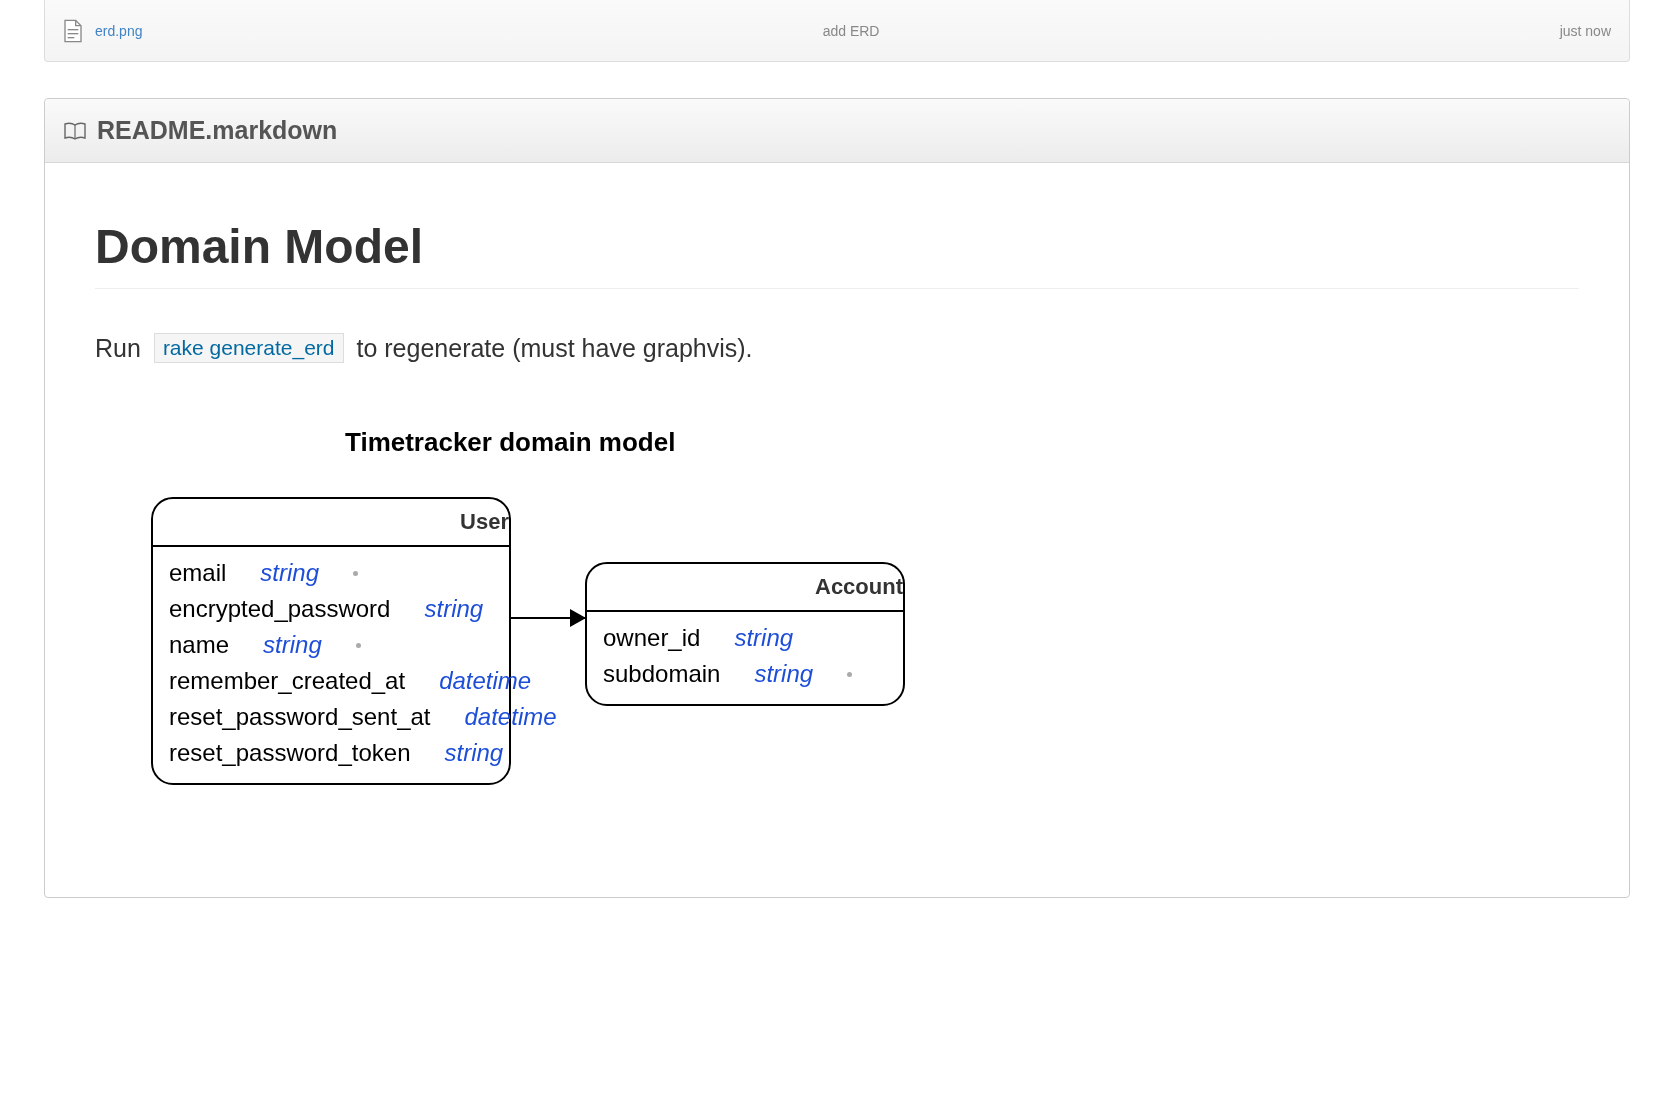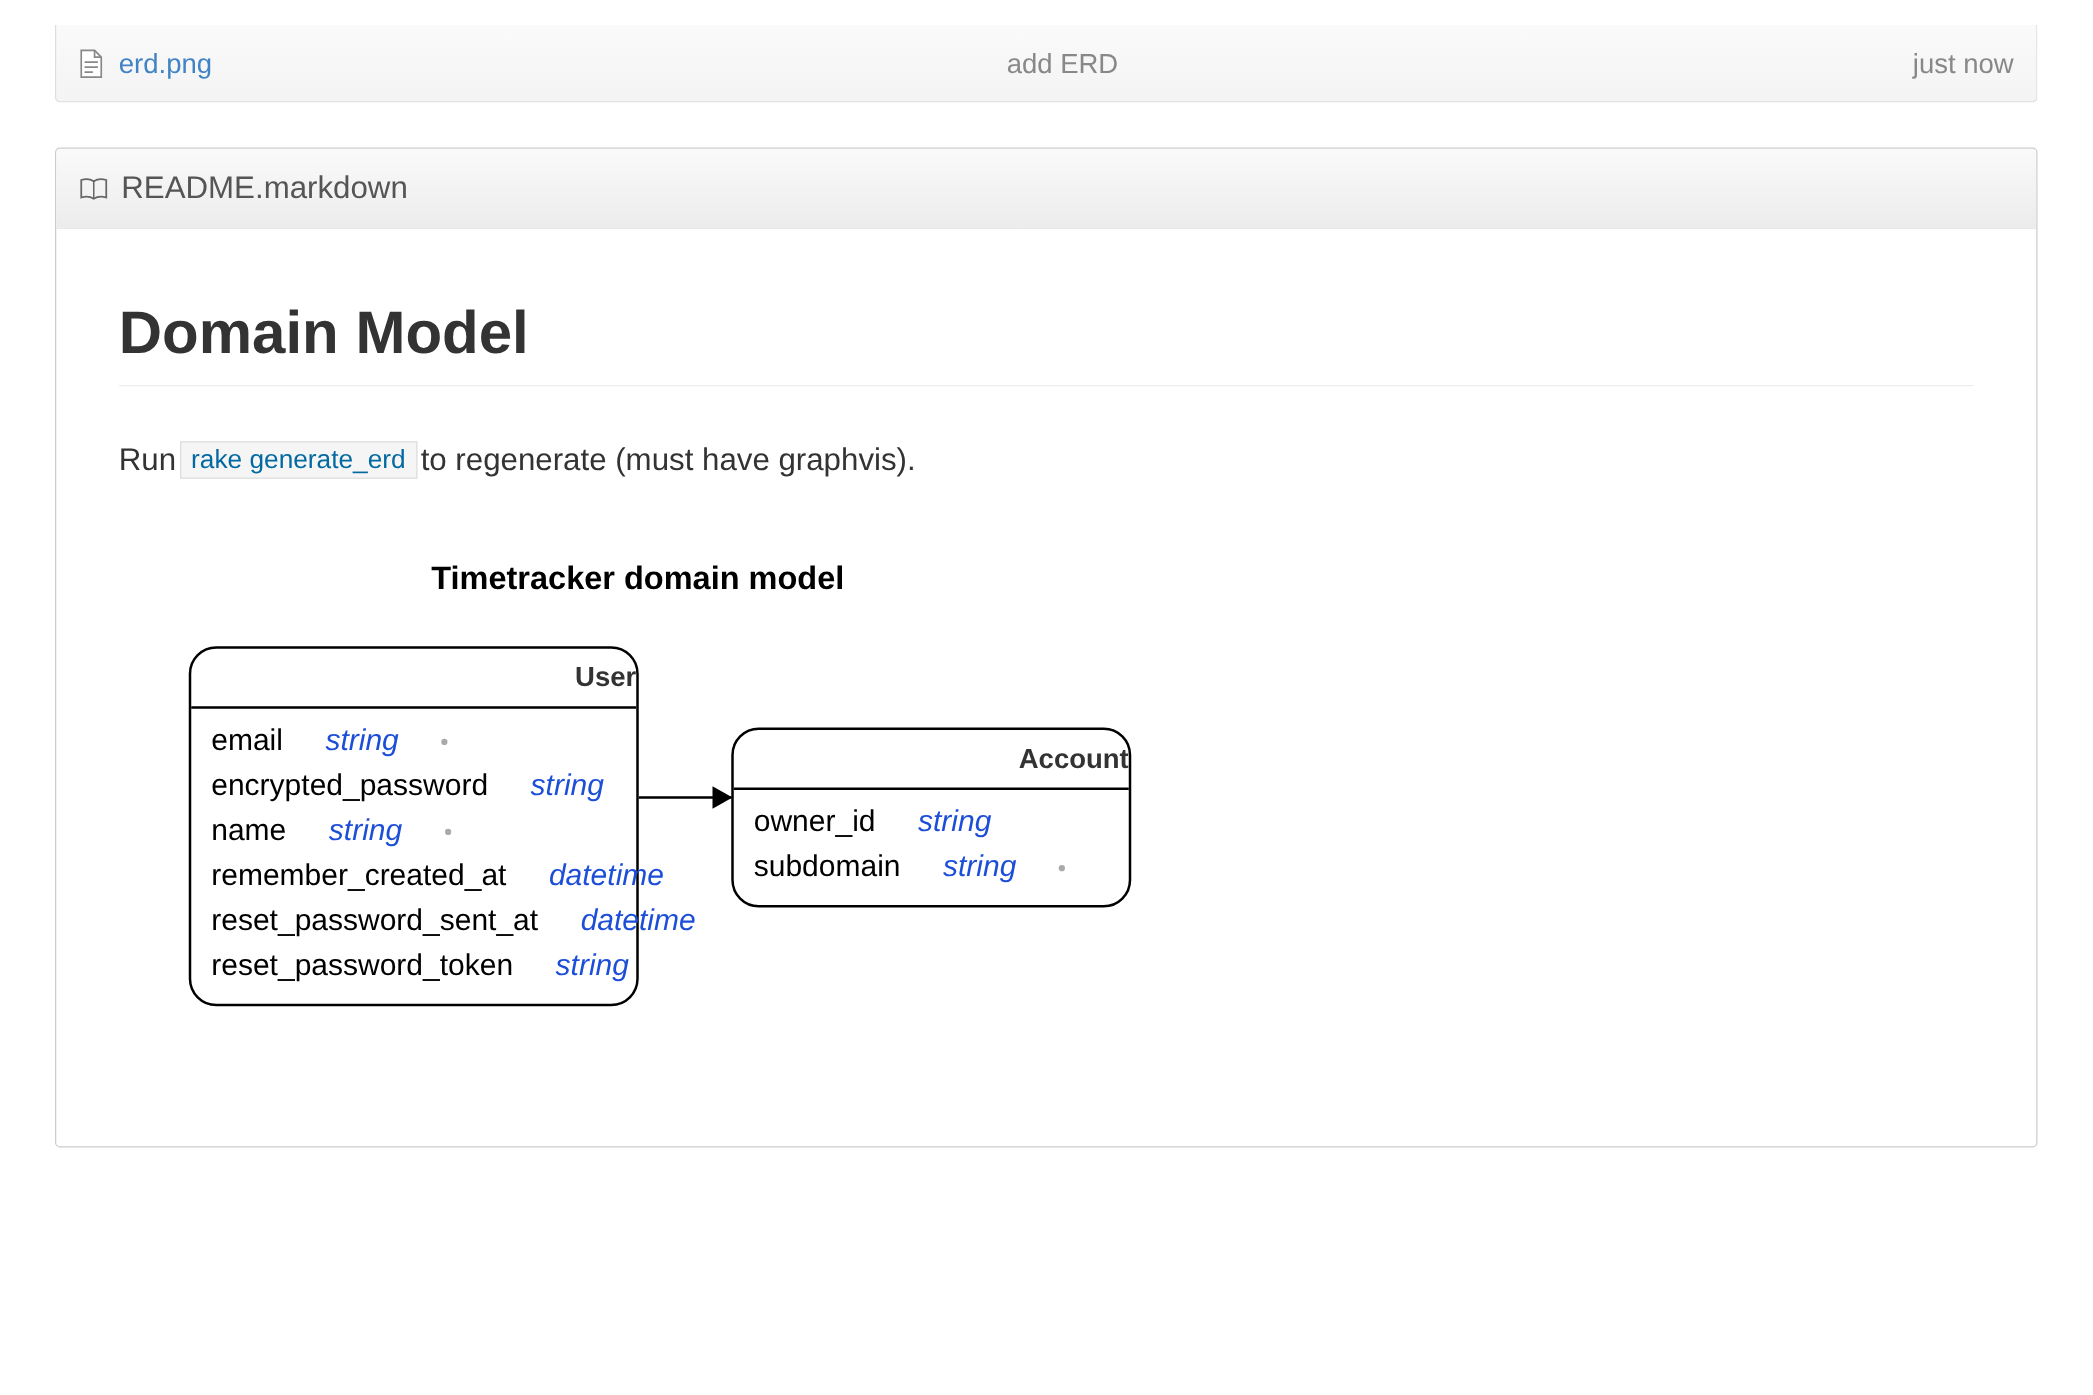--- a/index.html
+++ b/index.html
@@ -13,22 +13,21 @@
     }
     .file-row {
       display: flex;
       align-items: center;
       height: 62px;
       border: 1px solid #ddd;
       border-top: none;
       border-radius: 0 0 4px 4px;
       background: linear-gradient(#fafafa, #f4f4f4);
       padding: 0 18px;
-      font-size: 22px;
-      margin-top: 20px;
+      font-size: 14px;
     }
     .file-row .icon {
       width: 20px;
       height: 24px;
       margin-right: 12px;
       position: relative;
     }
     .file-row .icon svg { width: 20px; height: 24px; }
     .file-link { color: #4183c4; text-decoration: none; }
     .file-row .middle { flex: 1; text-align: center; color: #888; }
@@ -44,41 +43,41 @@
       background: linear-gradient(#fafafa, #ececec);
       border-bottom: 1px solid #d8d8d8;
       display: flex;
       align-items: center;
       padding: 0 18px;
       border-radius: 4px 4px 0 0;
     }
     .book-icon { width: 24px; height: 20px; margin-right: 10px; }
     .readme-title {
       font-size: 25px;
-      font-weight: normal;
+      font-weight: bold;
       color: #555;
     }
     .readme-body {
       padding: 56px 50px 90px 50px;
     }
     .readme-body h1 {
       font-size: 48px;
       font-weight: 700;
       color: #333;
       padding-bottom: 14px;
       border-bottom: 1px solid #eee;
       margin-bottom: 44px;
     }
     .readme-body p.desc {
       font-size: 25px;
       color: #333;
       display: flex;
       align-items: center;
       flex-wrap: wrap;
-      gap: 3px;
+      gap: 13px;
     }
     .readme-body p.desc code {
       font-family: Liberation Sans, sans-serif;
       font-size: 21px;
       background: #f5f5f5;
       border: 1px solid #ddd;
       border-radius: 0;
       padding: 2px 8px;
       color: #0369a1;
     }

